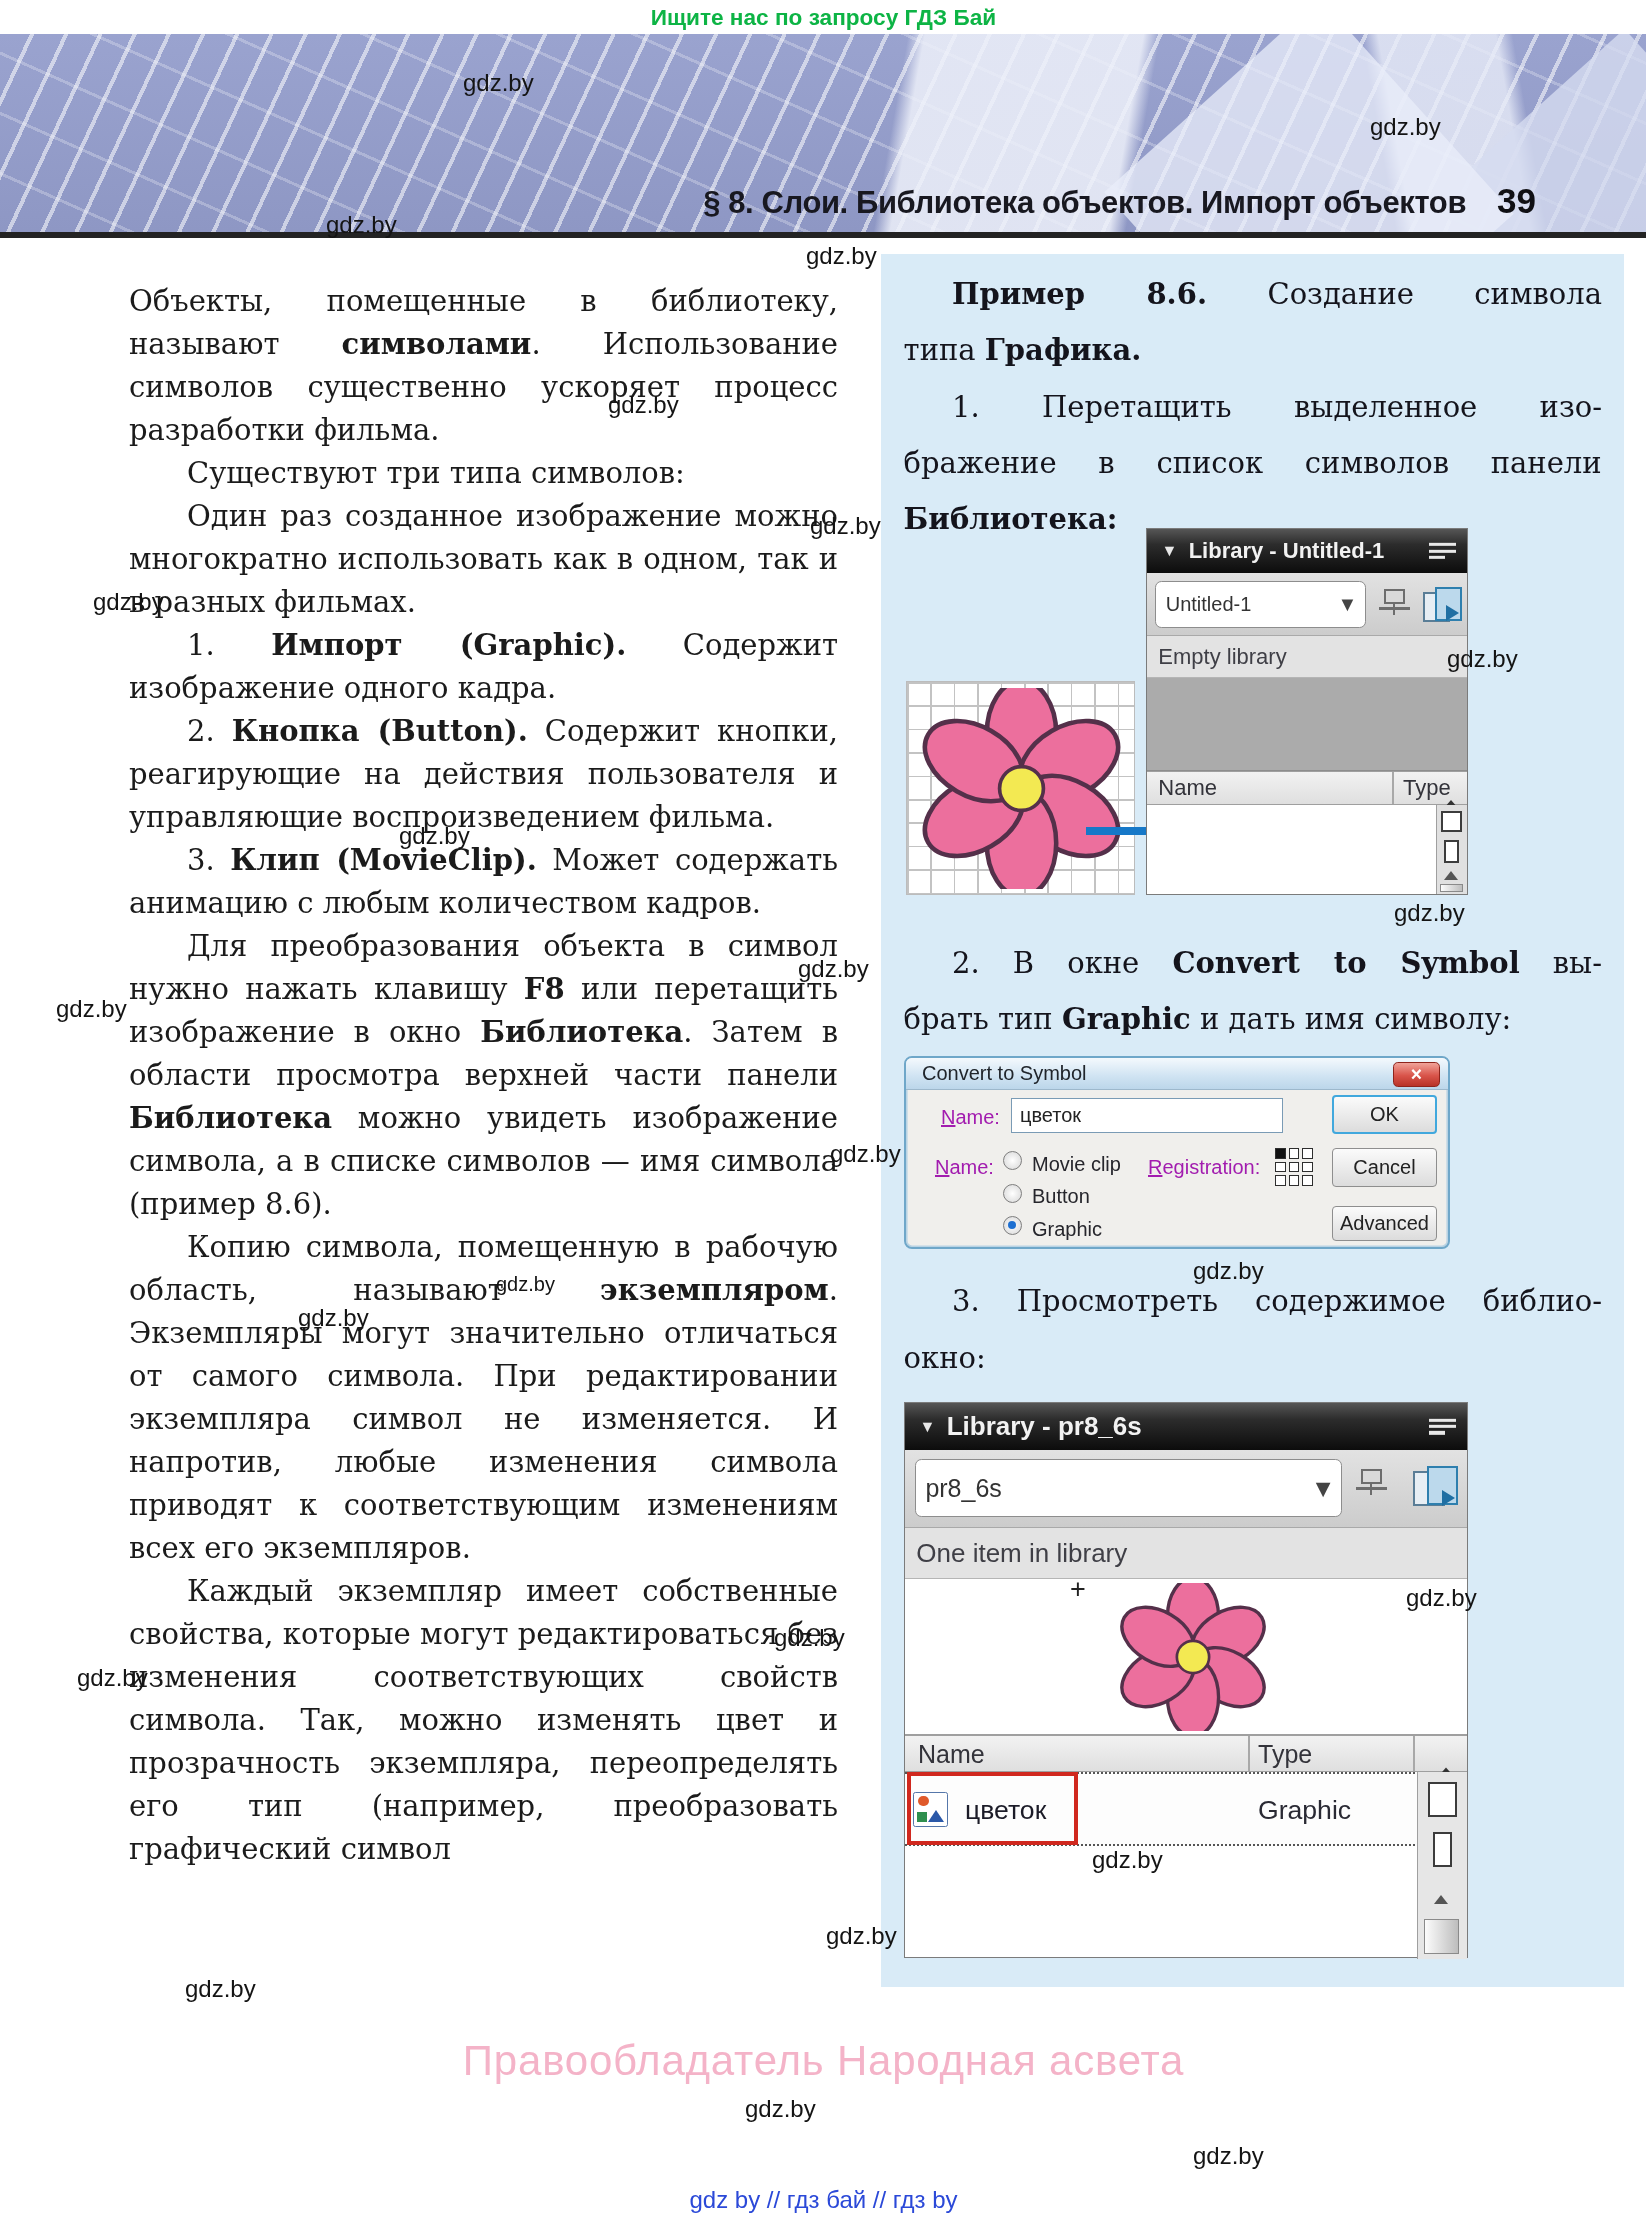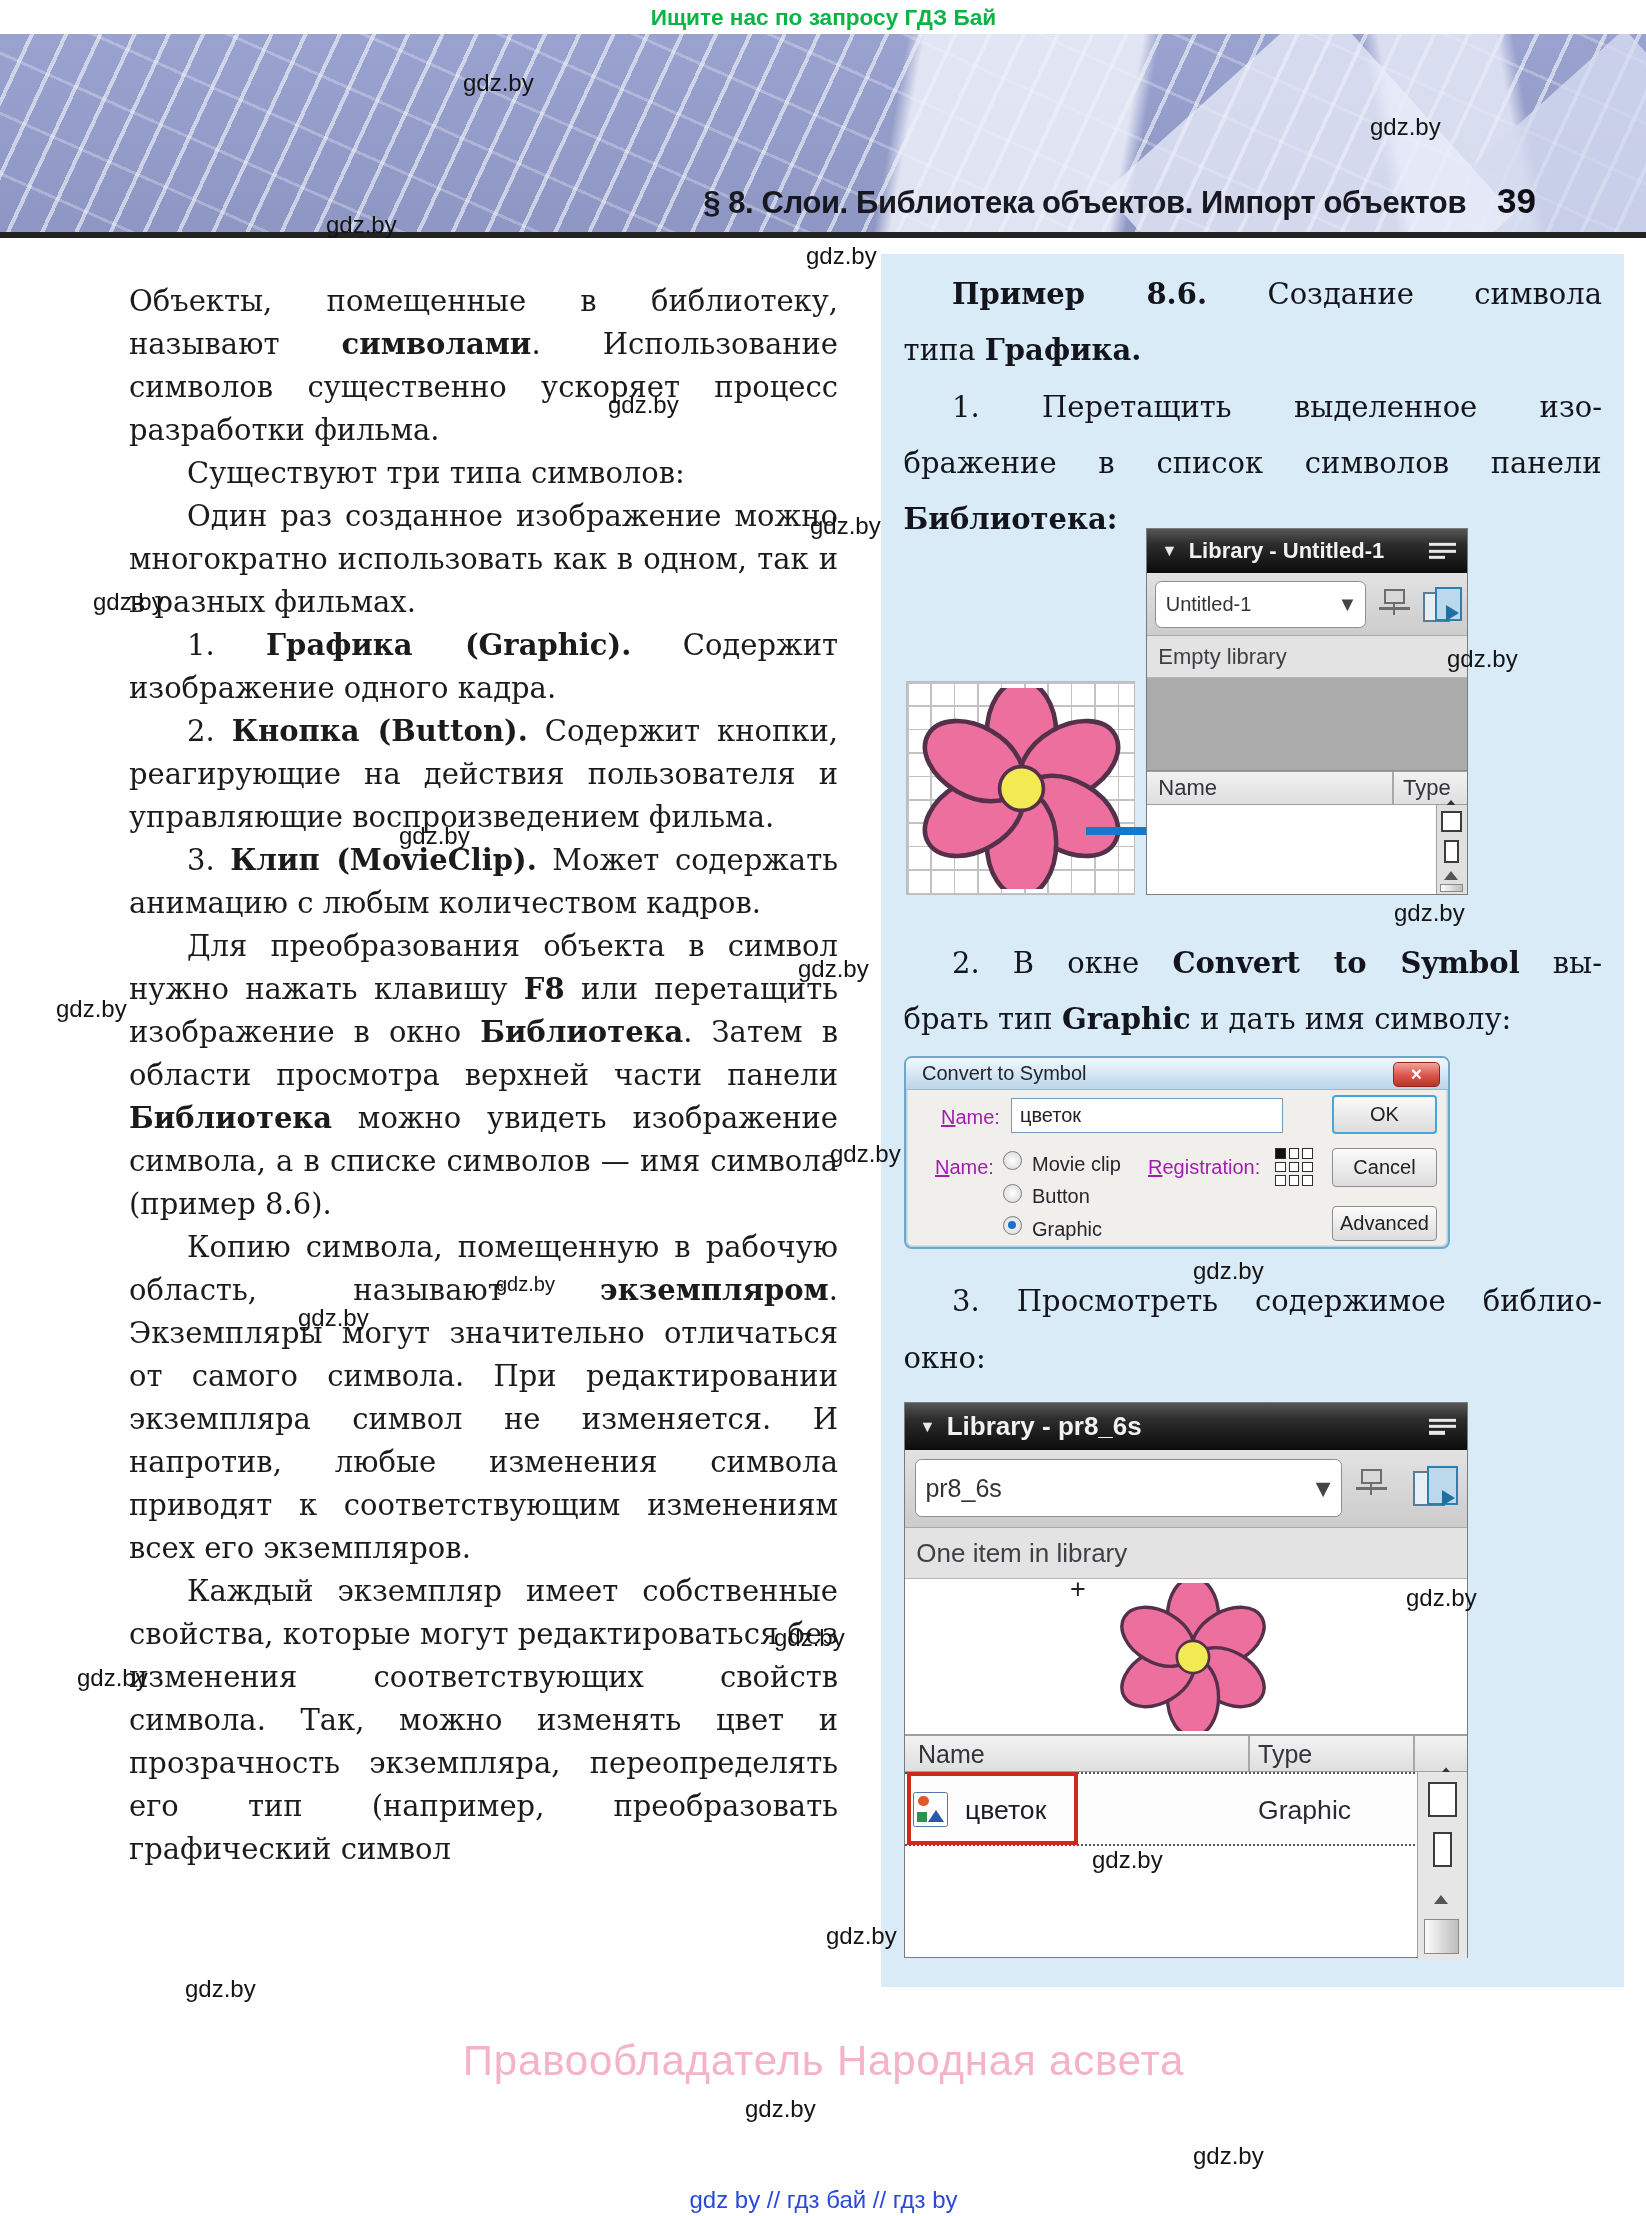--- a/index.html
+++ b/index.html
@@ -138,21 +138,21 @@
     <span class="banner-title">§ 8. Слои. Библиотека объектов. Импорт объектов</span>
     <span class="banner-num">39</span>
   </div>
 </div>
 <div class="rule"></div>
 
 <div class="leftcol">
   <p class="noindent"><span>Объекты, помещенные в библиотеку, называют </span><b>символами</b><span>. Использование символов существенно ускоряет процесс разработки фильма.</span></p>
   <p><span>Существуют три типа символов:</span></p>
   <p><span>Один раз созданное изображение можно многократно использовать как в одном, так и в разных фильмах.</span></p>
-  <p><span>1. </span><b>Графика (Graphic).</b><span> Содержит изображение одного кадра.</span></p>
+  <p><span>1. </span><b>Импорт (Graphic).</b><span> Содержит изображение одного кадра.</span></p>
   <p><span>2. </span><b>Кнопка (Button).</b><span> Содержит кнопки, реагирующие на действия пользователя и управляющие воспроизведением фильма.</span></p>
   <p><span>3. </span><b>Клип (MovieClip).</b><span> Может содержать анимацию с любым количеством кадров.</span></p>
   <p><span>Для преобразования объекта в символ нужно нажать клавишу </span><b>F8</b><span> или перетащить изображение в окно </span><b>Библиотека</b><span>. Затем в области просмотра верхней части панели </span><b>Библиотека</b><span> можно увидеть изображение символа, а в списке символов — имя символа (пример 8.6).</span></p>
   <p><span>Копию символа, помещенную в рабочую область, называют </span><b>экземпляром</b><span>. Экземпляры могут значительно отличаться от самого символа. При редактировании экземпляра символ не изменяется. И напротив, любые изменения символа приводят к соответствующим изменениям всех его экземпляров.</span></p>
   <p><span>Каждый экземпляр имеет собственные свойства, которые могут редактироваться без изменения соответствующих свойств символа. Так, можно изменять цвет и прозрачность экземпляра, переопределять его тип (например, преобразовать графический символ</span></p>
 </div>
 
 <div class="exbox">
   <div class="ex-line j" style="left:71px; top:17.7px;  width:650px;"><b>Пример 8.6.</b><span>  Создание  символа</span></div>
   <div class="ex-line" style="left:22.6px; top:74px;"><span>типа </span><b>Графика.</b></div>

